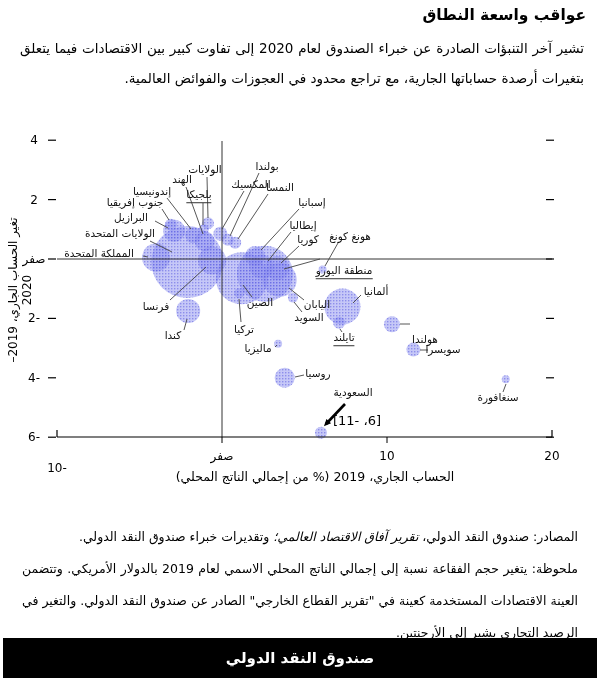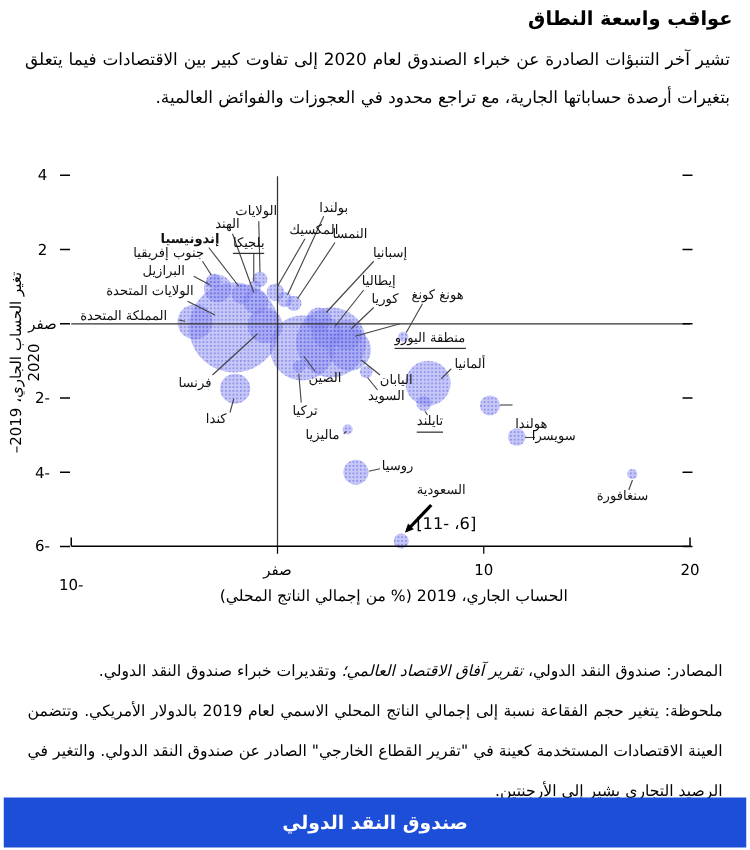--- a/index.html
+++ b/index.html
@@ -181,21 +181,21 @@
 </svg>
 
 <div id="labels">
   <div class="axis-title-y">تغير الحساب الجاري، 2019–2020</div>
   <div class="axis-title-x">الحساب الجاري، 2019 (% من إجمالي الناتج المحلي)</div>
   <div class="annotation" id="saudi-annotation" style="left: 357px; top: 420px; text-align: right;">[6، -11]</div>
 <div class="lbl" dir="rtl" style="left: 99px; top: 254px;">المملكة المتحدة</div>
     <div class="lbl" dir="rtl" style="left: 120px; top: 234px;">الولايات المتحدة</div>
     <div class="lbl" dir="rtl" style="left: 131px; top: 218px;">البرازيل</div>
     <div class="lbl" dir="rtl" style="left: 135px; top: 203px;">جنوب إفريقيا</div>
-    <div class="lbl" dir="rtl" style="left: 152px; top: 192px; font-weight: bold;">إندونيسيا</div>
+    <div class="lbl" dir="rtl" style="left: 152px; top: 192px;">إندونيسيا</div>
     <div class="lbl" dir="rtl" style="left: 182px; top: 180px;">الهند</div>
     <div class="lbl u" dir="rtl" style="left: 199px; top: 196px;">بلجيكا</div>
     <div class="lbl" dir="rtl" style="left: 205px; top: 170px;">الولايات</div>
     <div class="lbl" dir="rtl" style="left: 156px; top: 307px;">فرنسا</div>
     <div class="lbl" dir="rtl" style="left: 173px; top: 336px;">كندا</div>
     <div class="lbl" dir="rtl" style="left: 251px; top: 185px;">المكسيك</div>
     <div class="lbl" dir="rtl" style="left: 267px; top: 167px;">بولندا</div>
     <div class="lbl" dir="rtl" style="left: 280px; top: 188px;">النمسا</div>
     <div class="lbl" dir="rtl" style="left: 312px; top: 203px;">إسبانيا</div>
     <div class="lbl" dir="rtl" style="left: 303px; top: 226px;">إيطاليا</div>
@@ -224,15 +224,15 @@
     <div class="tick" dir="rtl" style="left: 222px; top: 456px;">صفر</div>
     <div class="tick" dir="rtl" style="left: 387px; top: 456px;">10</div>
     <div class="tick" dir="rtl" style="left: 552px; top: 456px;">20</div>
   </div>
 
 <div class="footnotes">
   <span>المصادر: صندوق النقد الدولي، </span><span class="it">تقرير آفاق الاقتصاد العالمي؛</span><span> وتقديرات خبراء صندوق النقد الدولي.</span><br>
   <span>ملحوظة: يتغير حجم الفقاعة نسبة إلى إجمالي الناتج المحلي الاسمي لعام 2019 بالدولار الأمريكي. وتتضمن العينة الاقتصادات المستخدمة كعينة في "تقرير القطاع الخارجي" الصادر عن صندوق النقد الدولي. والتغير في الرصيد التجاري يشير إلى الأرجنتين.</span>
 </div>
 
-<div class="footer-bar" id="footer-bar" style="background: #1d4ed8;">
+<div class="footer-bar" id="footer-bar" style="background: #000000;">
   <span>صندوق النقد الدولي</span>
 </div>
 
 </body></html>

